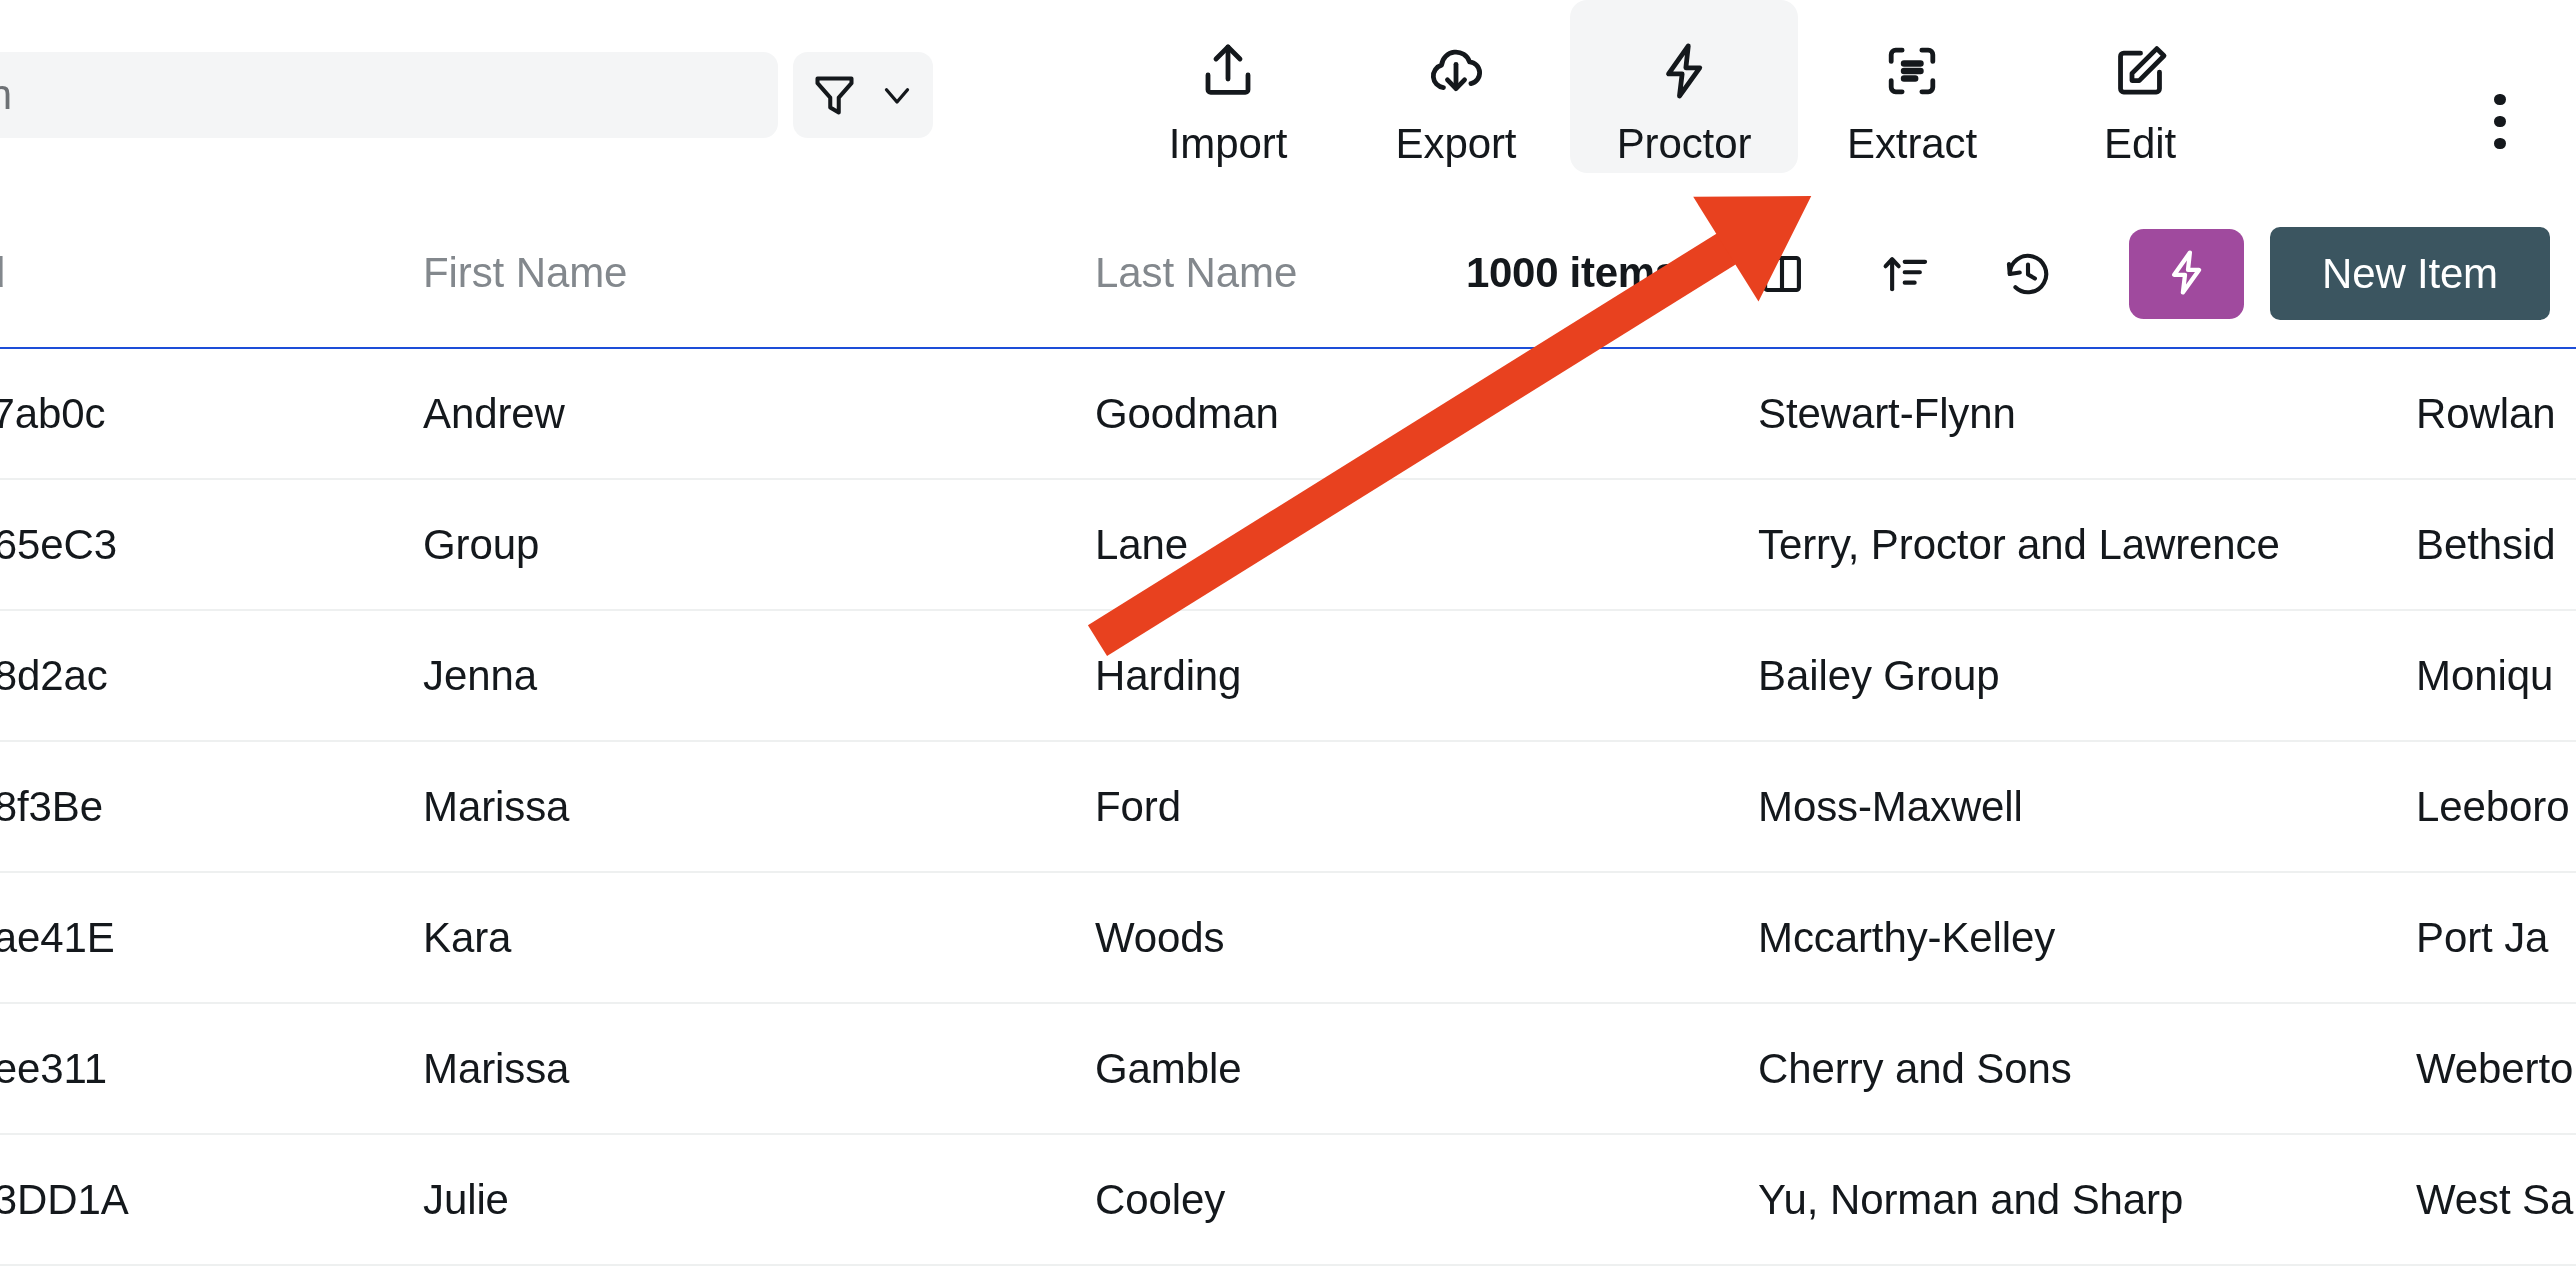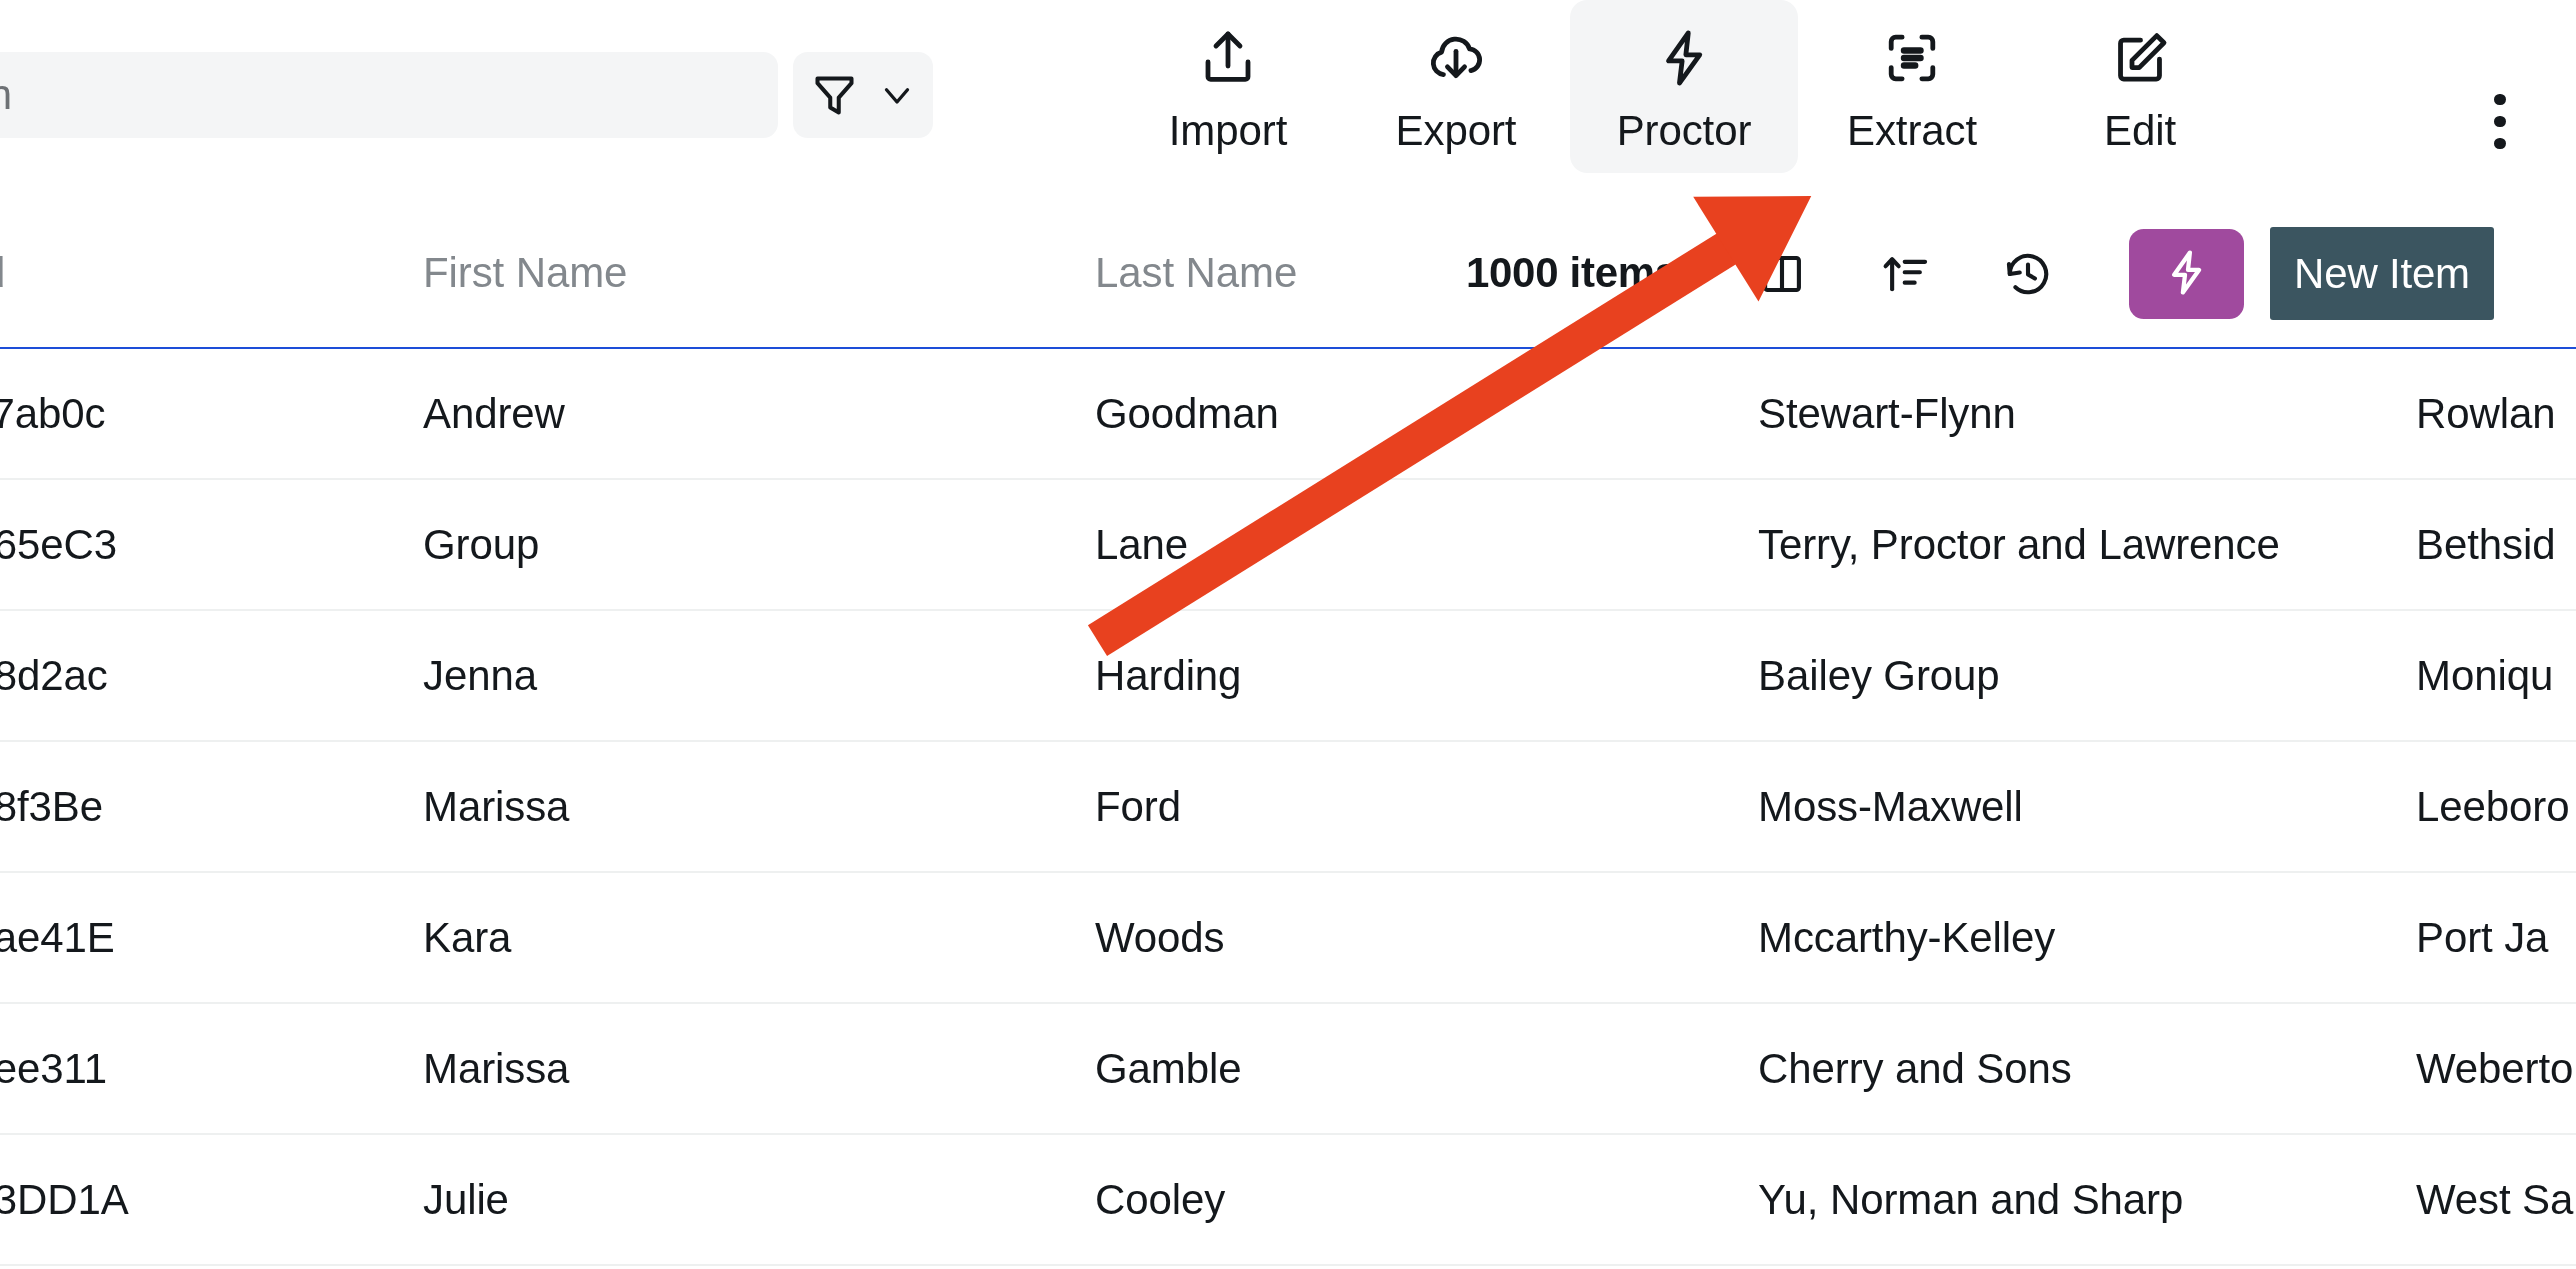--- a/index.html
+++ b/index.html
@@ -70,21 +70,21 @@
     position: absolute;
     left: 1114px;
     top: 0px;
     height: 199px;
     display: flex;
     align-items: flex-start;
   }
   .tool-btn {
     width: 228px;
     height: 173px;
-    padding-top: 23px;
+    padding-top: 36px;
     border-radius: 17.4px;
     display: flex;
     flex-direction: column;
     align-items: center;
     justify-content: flex-start;
     gap: 17.4px;
     cursor: pointer;
     background: transparent;
   }
   .tool-btn.active { background: #F4F5F6; }
@@ -163,23 +163,23 @@
     width: 115px; height: 90px;
     background: #A04A9E;
     border-radius: 14.8px;
     display: flex; align-items: center; justify-content: center;
     cursor: pointer;
   }
 
   .new-item-btn {
     position: absolute;
     left: 2270px; top: 28px;
-    width: 224px; height: 93px;
+    width: 280px; height: 93px;
     background: #3B5560;
-    border-radius: 3px;
+    border-radius: 10px;
     display: flex; align-items: center; justify-content: center;
     cursor: pointer;
   }
   .new-item-btn span {
     color: #ffffff;
     font-size: 42px;
     letter-spacing: -0.2px;
     white-space: nowrap;
   }
 

